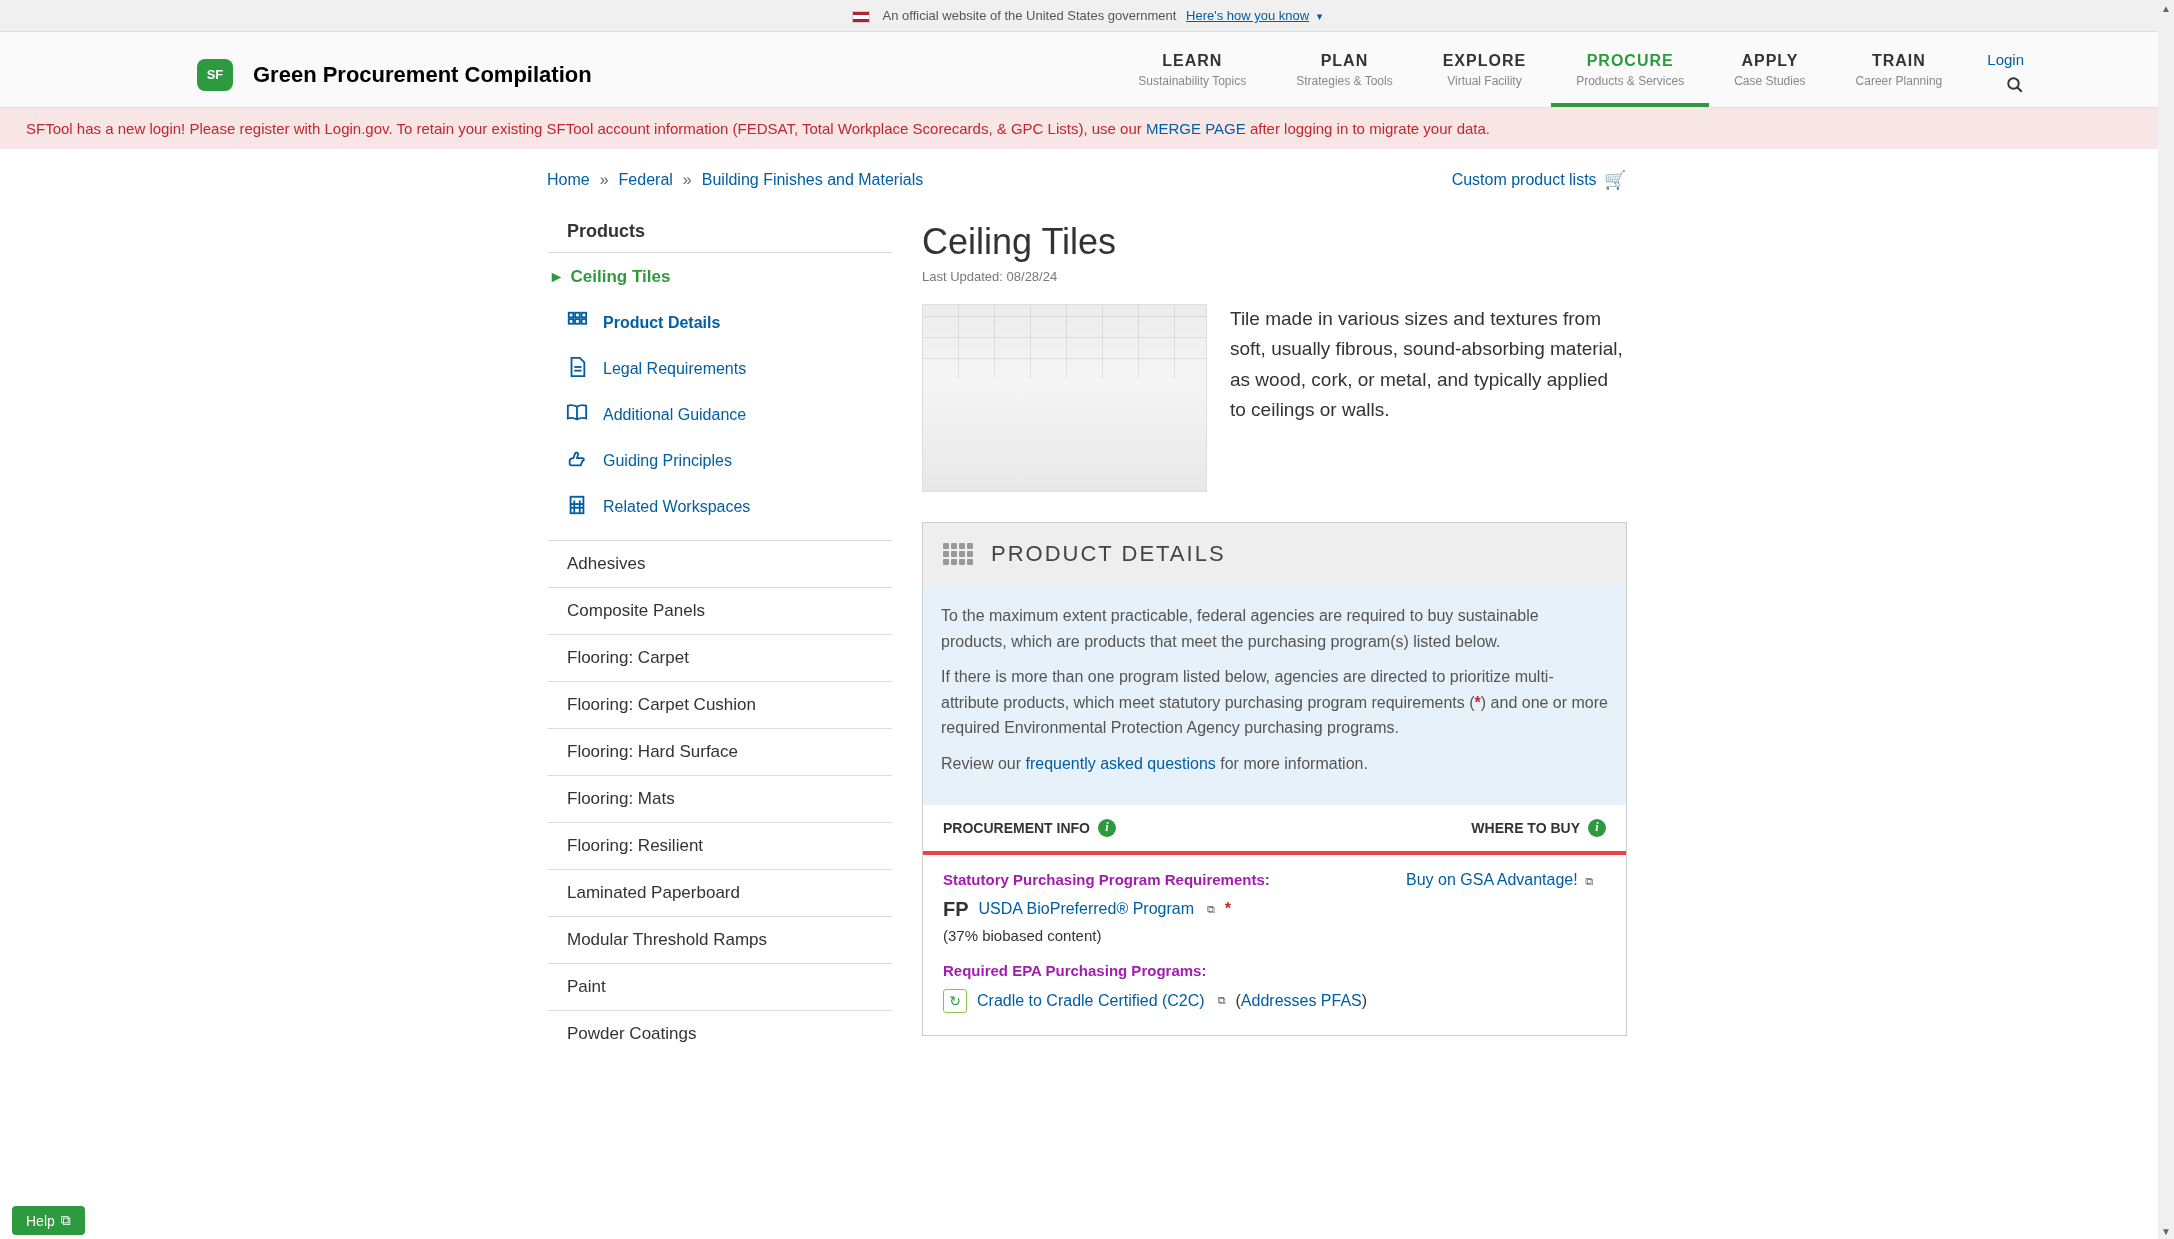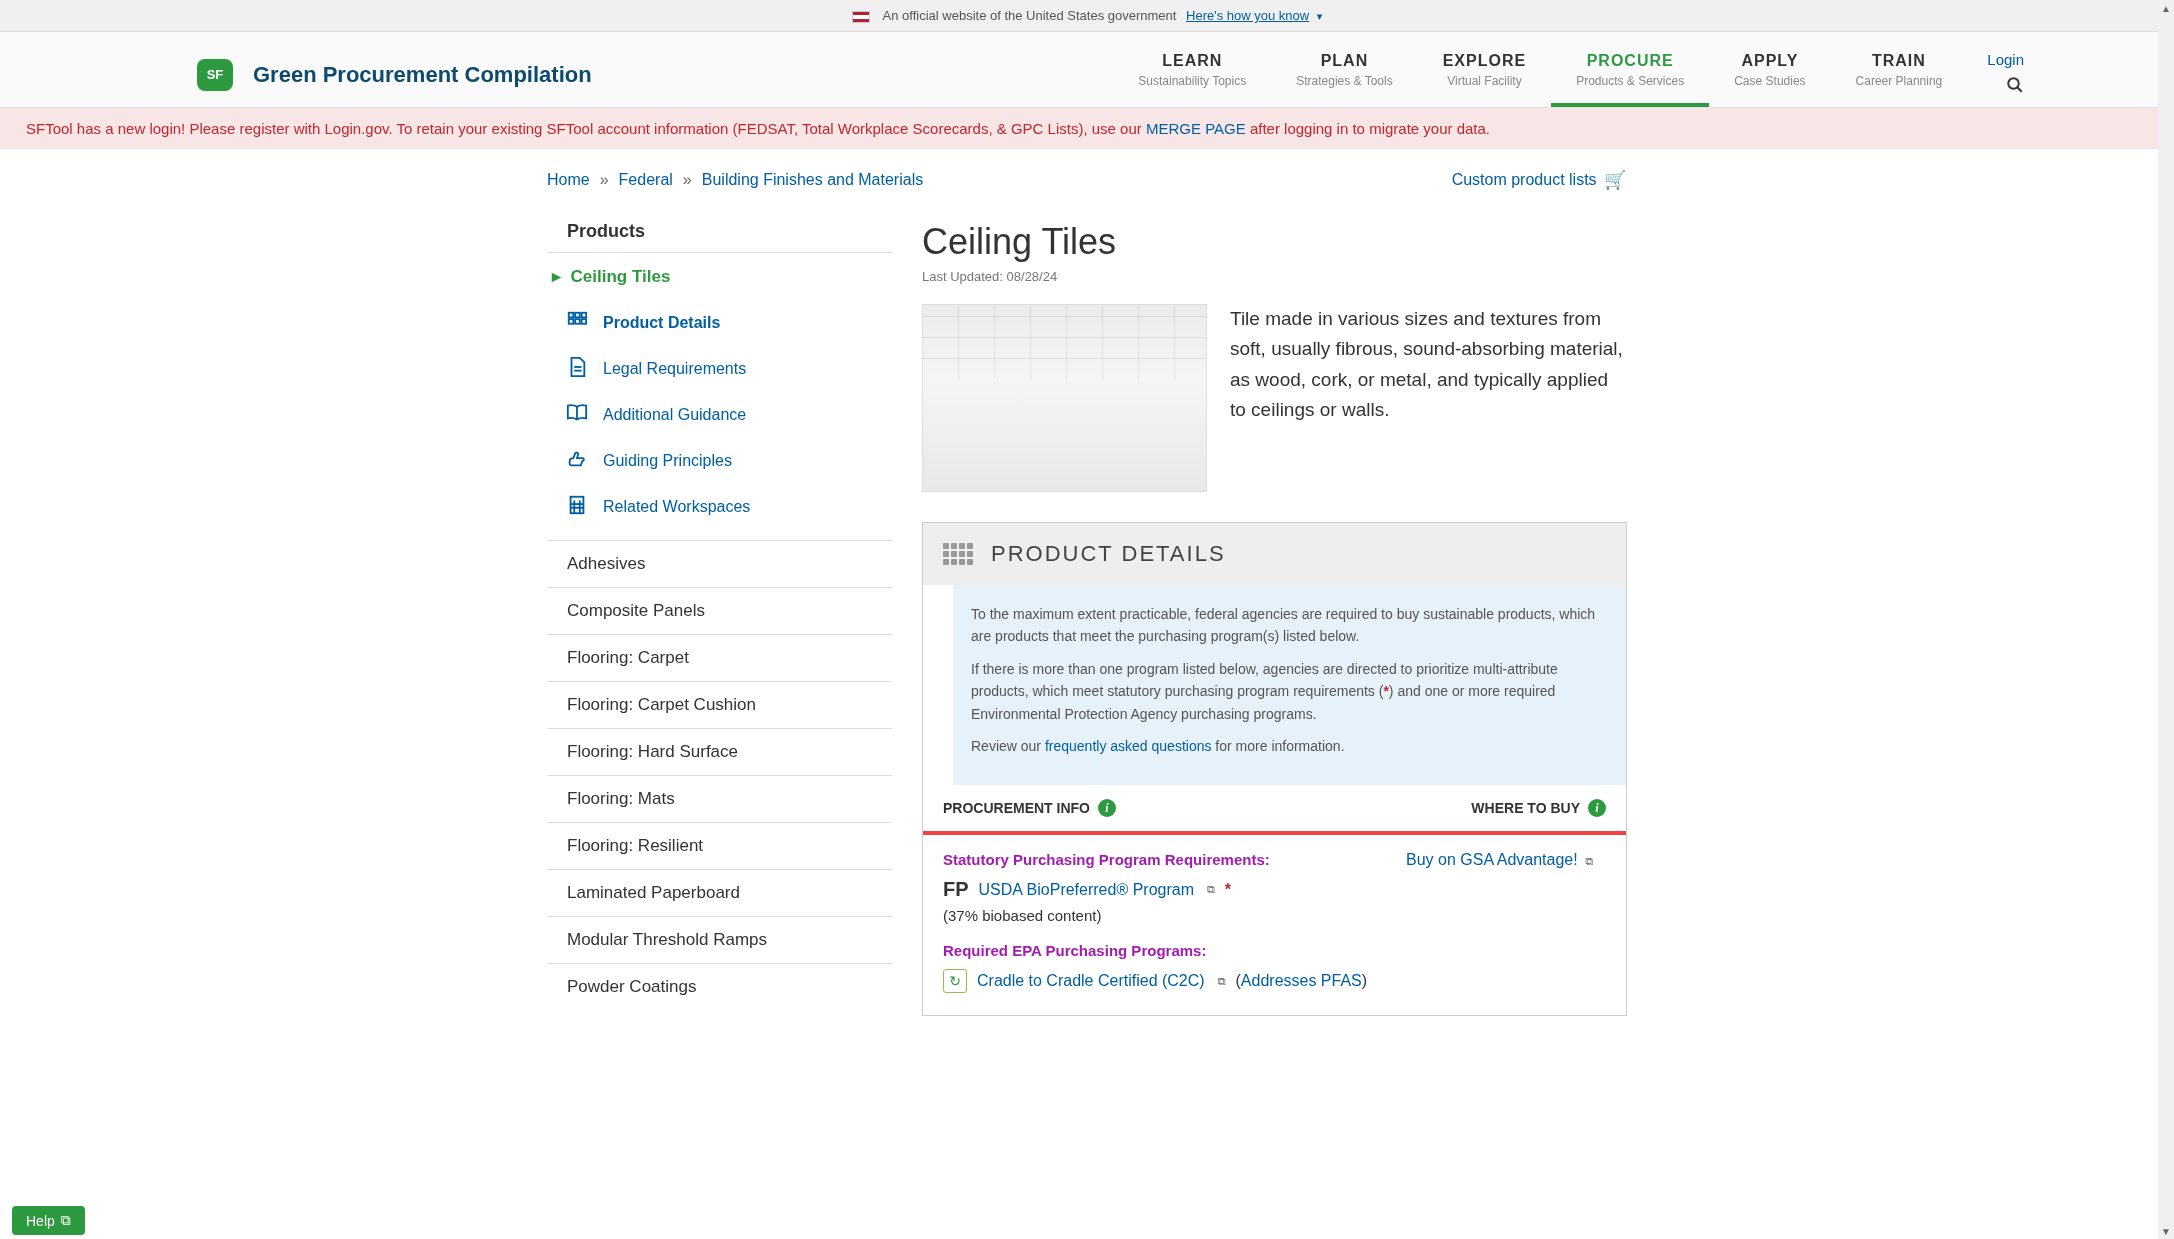--- a/index.html
+++ b/index.html
@@ -6,21 +6,21 @@
 body { font-family: -apple-system, BlinkMacSystemFont, "Segoe UI", Arial, sans-serif; color: #333; background: #fff; }
 
 .gov-banner { background: #f0f0f0; padding: 8px 0; text-align: center; font-size: 13px; color: #555; border-bottom: 1px solid #ddd; }
 .gov-banner .flag { display: inline-block; width: 18px; height: 12px; background: linear-gradient(to bottom, #b22234 33%, #fff 33%, #fff 66%, #b22234 66%); margin-right: 10px; vertical-align: middle; border: 1px solid #ccc; }
 .gov-banner a { color: #005ea2; text-decoration: underline; margin-left: 6px; }
 .gov-banner .chev { color: #005ea2; font-size: 11px; margin-left: 4px; }
 
 .header { display: flex; align-items: center; padding: 10px 150px 0 150px; background: #fafafa; border-bottom: 1px solid #e0e0e0; position: relative; }
 .logo-area { display: flex; align-items: center; gap: 20px; }
 .logo-badge { width: 36px; height: 32px; background: #2d9a3f; border-radius: 8px; display: flex; align-items: center; justify-content: center; color: #fff; font-weight: bold; font-size: 13px; margin-left: 47px; }
-.site-title { font-size: 22px; font-weight: 600; color: #0c4a6e; }
+.site-title { font-size: 22px; font-weight: 600; color: #000000; }
 .main-nav { display: flex; margin-left: auto; gap: 0; }
 .nav-item { padding: 10px 25px 15px; text-align: center; cursor: pointer; border-bottom: 4px solid transparent; }
 .nav-item.active { border-bottom-color: #2d9a3f; }
 .nav-item .nav-label { font-size: 16px; font-weight: 600; letter-spacing: 1px; color: #333; }
 .nav-item.active .nav-label { color: #2d9a3f; }
 .nav-item .nav-sub { font-size: 12px; color: #888; margin-top: 4px; }
 .header-right { display: flex; flex-direction: column; align-items: flex-end; gap: 8px; margin-left: 20px; }
 .login-link { color: #005ea2; font-size: 15px; text-decoration: none; }
 .search-icon-wrap { cursor: pointer; }
 
@@ -58,21 +58,21 @@
 .hero-img { width: 285px; height: 188px; background: linear-gradient(to bottom, #ececec 0%, #f5f5f5 40%, #e8e8e8 100%); border: 1px solid #ddd; position: relative; overflow: hidden; }
 .hero-img::before { content: ""; position: absolute; top: 0; left: 0; right: 0; height: 40%; background-image: repeating-linear-gradient(90deg, transparent 0, transparent 35px, rgba(0,0,0,0.08) 35px, rgba(0,0,0,0.08) 36px), repeating-linear-gradient(0deg, transparent 0, transparent 20px, rgba(0,0,0,0.08) 20px, rgba(0,0,0,0.08) 21px); }
 .hero-desc { font-size: 19px; line-height: 1.6; color: #333; flex: 1; }
 
 .detail-box { border: 1px solid #ccc; }
 .detail-header { background: #eee; padding: 18px 20px; display: flex; align-items: center; gap: 18px; }
 .grid-icon { display: grid; grid-template-columns: repeat(4, 6px); grid-template-rows: repeat(3, 6px); gap: 2px; }
 .grid-icon span { background: #999; border-radius: 1px; }
 .detail-title { font-size: 22px; letter-spacing: 2px; color: #444; }
 
-.info-blurb { background: #e7f1f9; padding: 18px; font-size: 14px; color: #555; line-height: 1.6; margin-left: 30px; }
+.info-blurb { background: #e7f1f9; padding: 18px; font-size: 16px; color: #555; line-height: 1.6; }
 .info-blurb p { margin-bottom: 10px; }
 .info-blurb a { color: #005ea2; text-decoration: none; }
 .red-star { color: #c1272d; font-weight: bold; }
 
 .two-col-headers { display: flex; justify-content: space-between; padding: 14px 20px; font-size: 14px; font-weight: 700; color: #333; border-bottom: 4px solid #ef4444; }
 .two-col-headers > div { display: flex; align-items: center; gap: 8px; }
 .info-circle { width: 18px; height: 18px; border-radius: 50%; background: #2d9a3f; color: #fff; display: inline-flex; align-items: center; justify-content: center; font-size: 12px; font-style: italic; font-weight: bold; font-family: Georgia, serif; }
 
 .detail-body { display: flex; padding: 16px 20px; }
 .detail-left { flex: 1; }
@@ -217,20 +217,21 @@
         </li>
         <li>Adhesives</li>
         <li>Composite Panels</li>
         <li>Flooring: Carpet</li>
         <li>Flooring: Carpet Cushion</li>
         <li>Flooring: Hard Surface</li>
         <li>Flooring: Mats</li>
         <li>Flooring: Resilient</li>
         <li>Laminated Paperboard</li>
         <li>Modular Threshold Ramps</li>
+        <li>Paint</li>
         <li>Powder Coatings</li>
       </ul>
     </aside>
 
     <main class="main">
       <h1 class="page-title">Ceiling Tiles</h1>
       <div class="last-updated">Last Updated: 08/28/24</div>
 
       <div class="hero-row">
         <div class="hero-img"></div>

